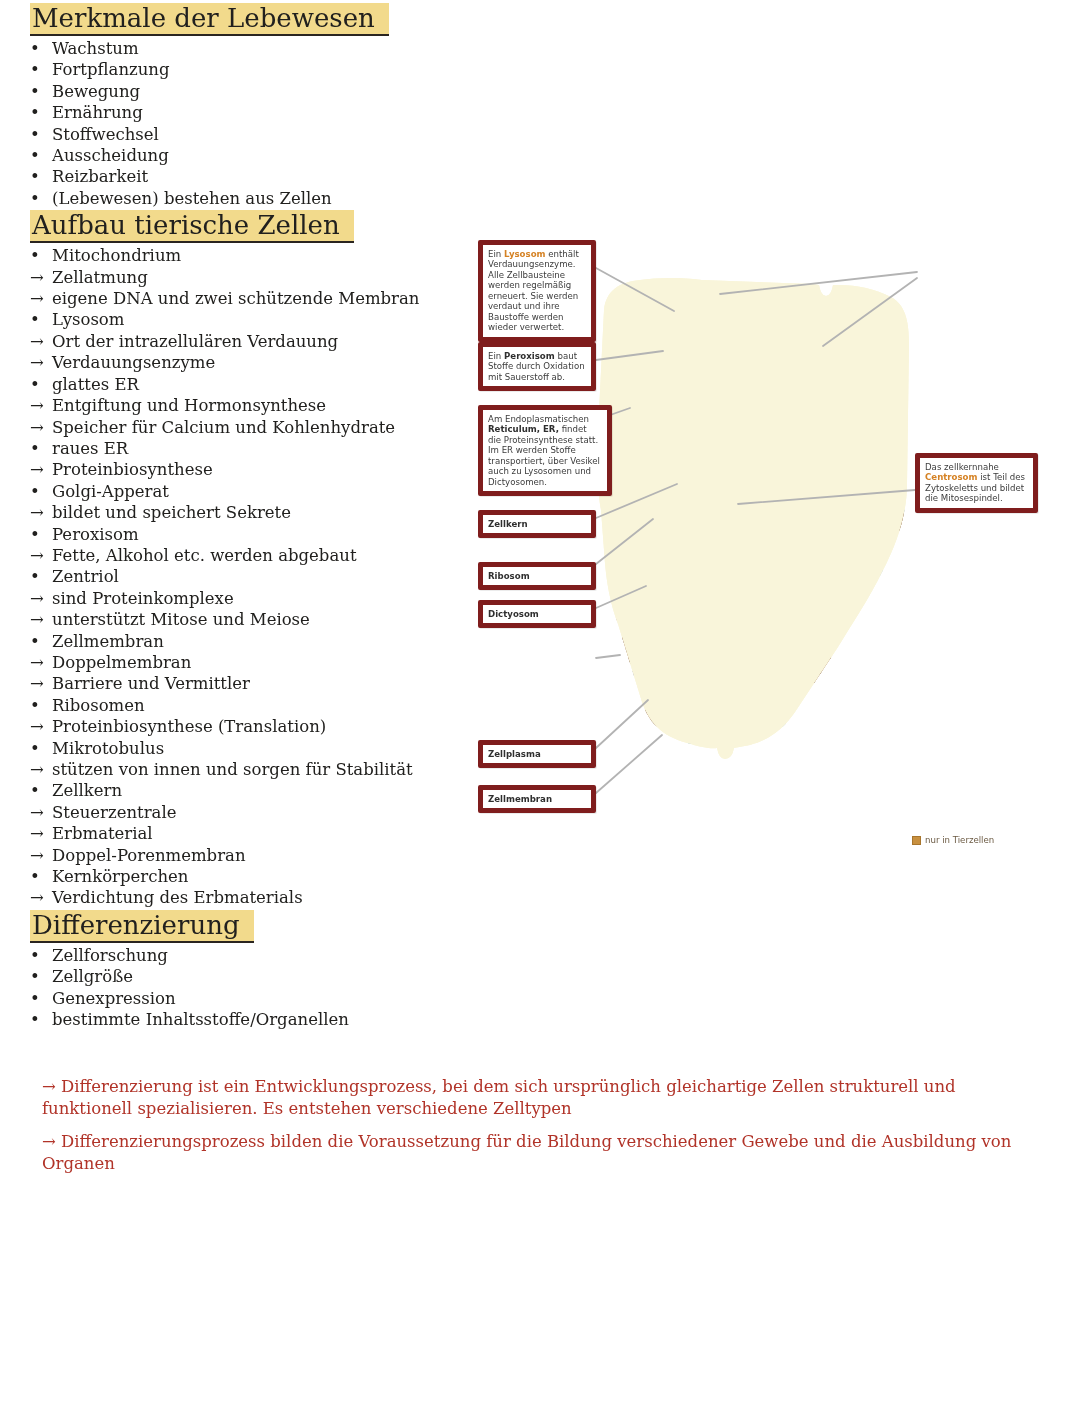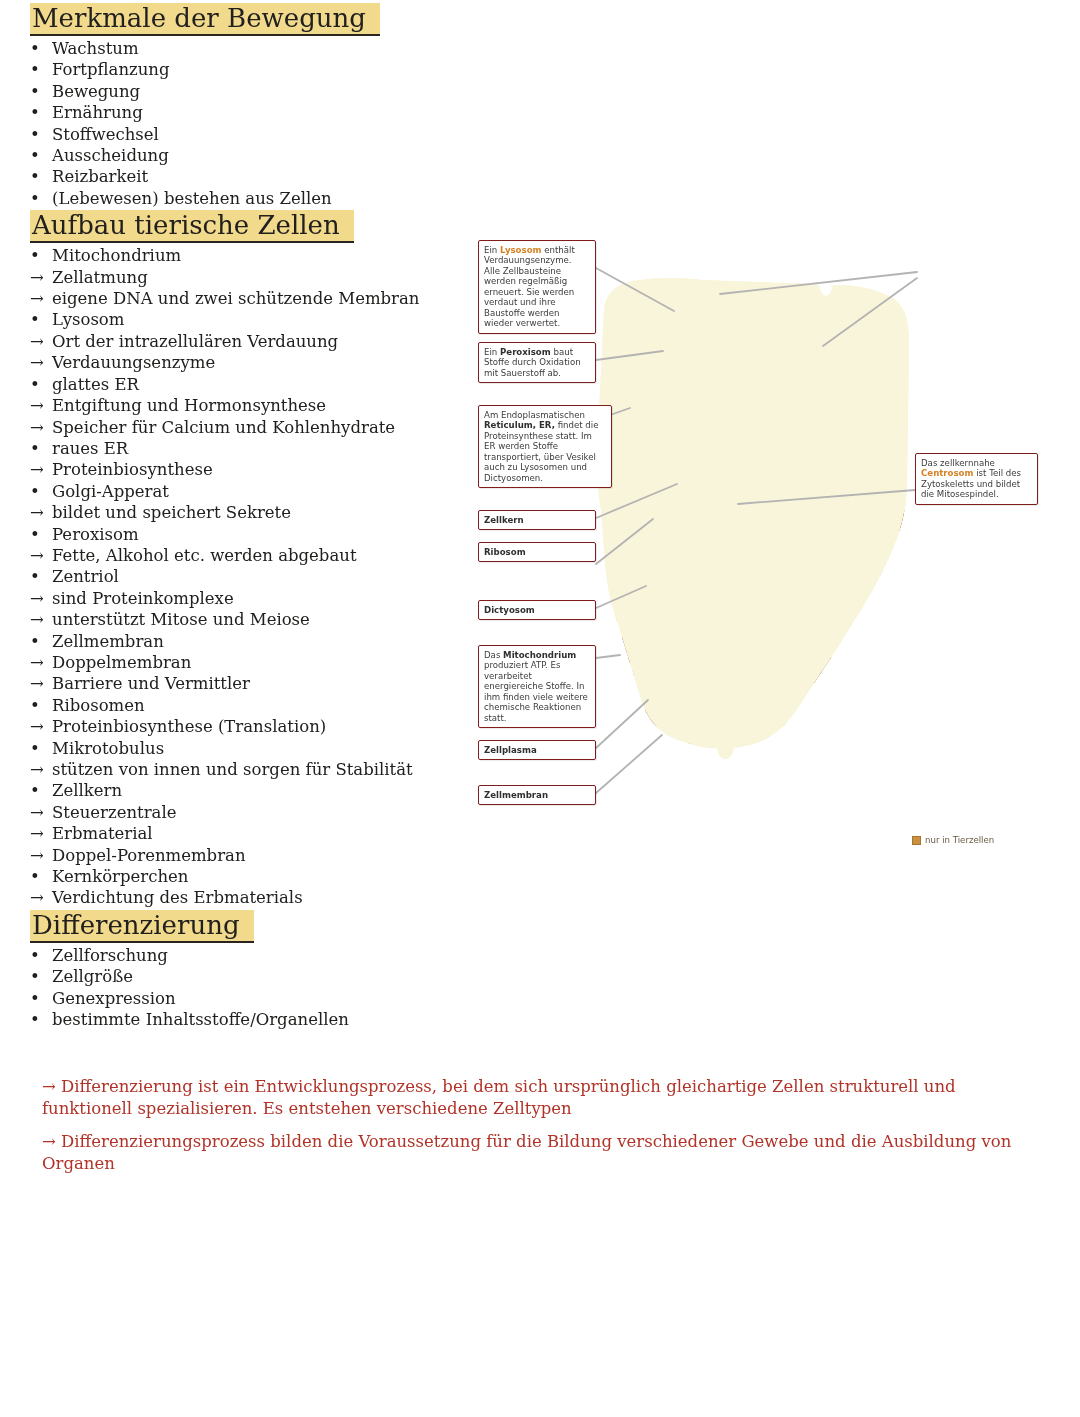--- a/index.html
+++ b/index.html
@@ -14,39 +14,39 @@
   ul.plain{list-style:none;margin:3px 0 0 0;padding:0;}
   ul.plain li{display:flex;font-size:16.5px;line-height:21.4px;}
   ul.plain .marker{flex:0 0 22px;}
   
   .notes{position:absolute;left:30px;top:1064px;width:1005px;
          font-size:16.5px;line-height:21.5px;color:#b13328;}
   .notes p{margin:12px;}
   
   .diagram{position:absolute;left:470px;top:232px;width:570px;height:585px;}
   .diagram svg{position:absolute;left:0;top:0;}
-  .callout{position:absolute;background:#ffffff;border:1px solid #7f1d1d;border-radius:2px;
+  .callout{position:absolute;background:#ffffff;border:5px solid #7f1d1d;border-radius:2px;
            box-shadow:1px 1px 0 rgba(0,0,0,.08);padding:4px 5px;box-sizing:border-box;
            font-family:"DejaVu Sans", sans-serif;font-size:8.6px;line-height:1.22;color:#3c3c3c;z-index:2;}
   .callout .kw{font-weight:bold;color:#2f2f2f;}
   .callout .kw.orange{color:#d58224;}
   .callout .kw.block{display:block;}
   .legend{position:absolute;z-index:2;font-family:"DejaVu Sans", sans-serif;font-size:8.6px;color:#6b5a43;
           display:flex;align-items:center;gap:4px;margin-top:44px;}
   .legend .swatch{width:9px;height:9px;background:#c8903f;display:inline-block;border:1px solid #a8752c;box-sizing:border-box;}
 </style>
 </head>
 <body>
 
 <div class="page">
 
   <div class="left-col">
 
     <div class="sec">
-      <h1 class="section-title"><span class="hl">Merkmale der Bewegung</span></h1>
+      <h1 class="section-title"><span class="hl">Merkmale der Lebewesen</span></h1>
       <ul class="plain">
 
           <li>
             <span class="marker">•</span>
             <span>Wachstum</span>
           </li>
 
           <li>
             <span class="marker">•</span>
             <span>Fortpflanzung</span>
@@ -696,28 +696,25 @@
     </div>
     <div class="callout" style="left:8px;top:110px;width:118px">
       <span>Ein </span><span class="kw">Peroxisom</span><span> baut Stoffe durch Oxidation mit Sauerstoff ab.</span>
     </div>
     <div class="callout" style="left:8px;top:173px;width:134px">
       <span>Am Endoplasmatischen </span><span class="kw">Reticulum, ER,</span><span> findet die Proteinsynthese statt. Im ER werden Stoffe transportiert, über Vesikel auch zu Lysosomen und Dictyosomen.</span>
     </div>
     <div class="callout" style="left:8px;top:278px;width:118px">
       <span class="kw">Zellkern</span>
     </div>
-    <div class="callout" style="left:8px;top:310px;width:118px">
+    <div class="callout" style="left:8px;top:330px;width:118px">
       <span class="kw">Ribosom</span>
     </div>
     <div class="callout" style="left:8px;top:368px;width:118px">
       <span class="kw">Dictyosom</span>
-    </div>
-    <div class="callout" style="left:8px;top:413px;width:118px">
-      <span>Das </span><span class="kw">Mitochondrium</span><span> produziert ATP. Es verarbeitet energiereiche Stoffe. In ihm finden viele weitere chemische Reaktionen statt.</span>
     </div>
     <div class="callout" style="left:8px;top:508px;width:118px">
       <span class="kw">Zellplasma</span>
     </div>
     <div class="callout" style="left:8px;top:553px;width:118px">
       <span class="kw">Zellmembran</span>
     </div>
     <div class="callout" style="left:445px;top:221px;width:123px">
       <span>Das zellkernnahe </span><span class="kw orange">Centrosom</span><span> ist Teil des Zytoskeletts und bildet die Mitosespindel.</span>
     </div>

